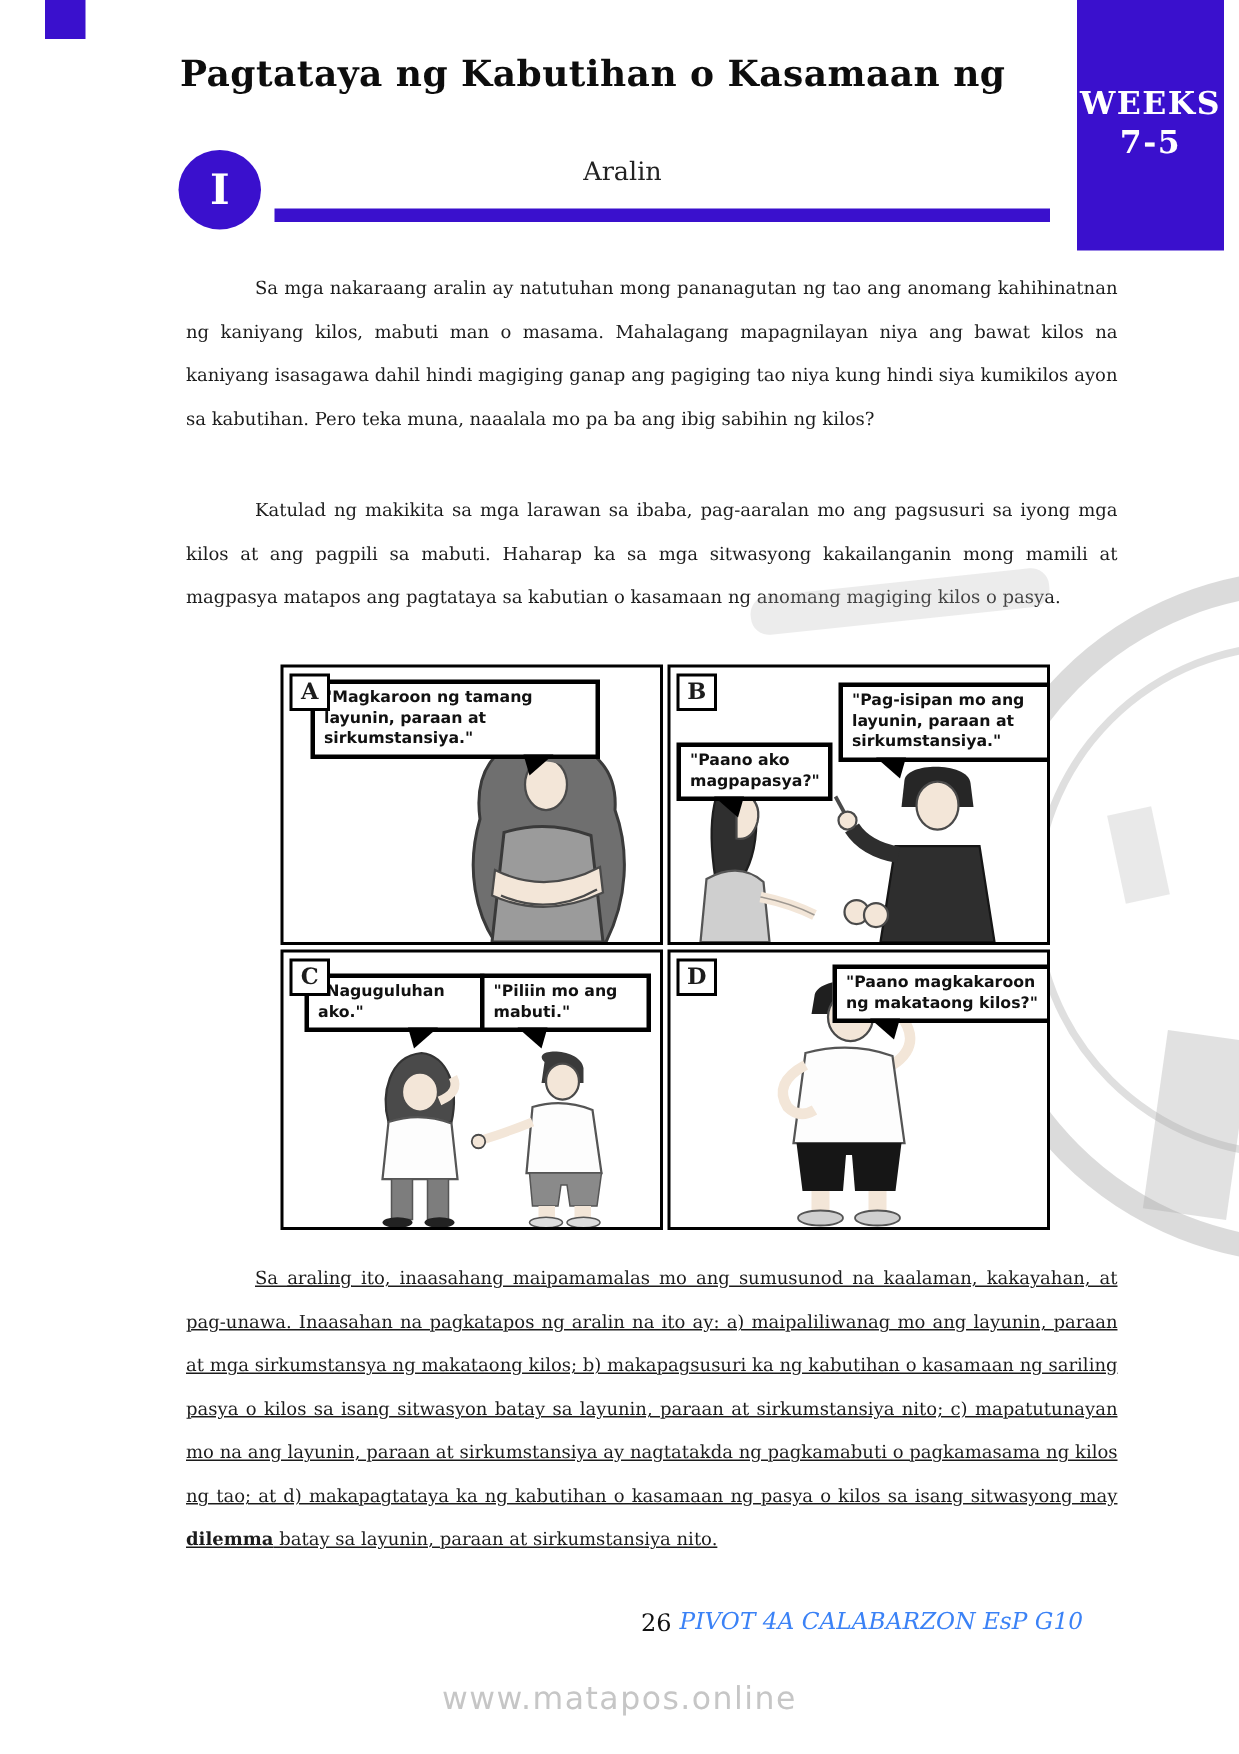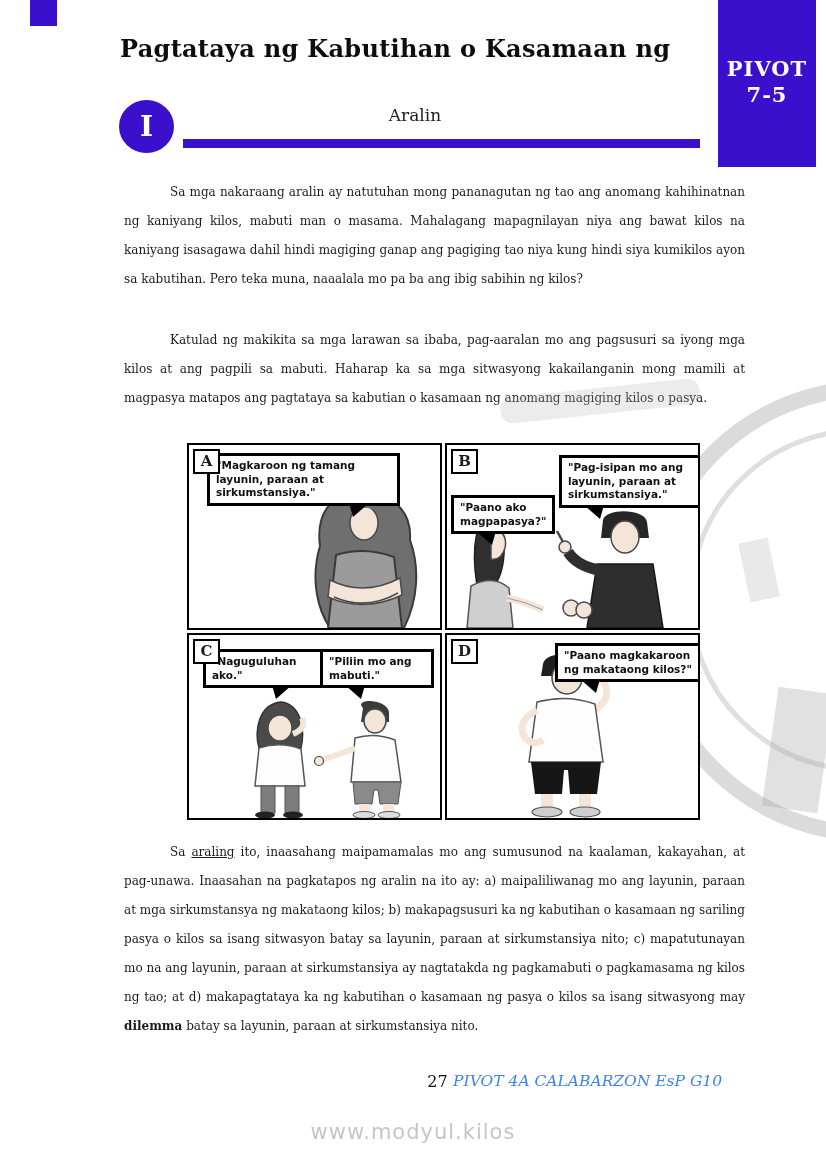--- a/index.html
+++ b/index.html
@@ -23,21 +23,21 @@
     background:#3a10cd;color:#fff;font-weight:bold;font-size:28px;line-height:53px;text-align:center;
   }
   .header-rule{position:absolute;left:183px;top:139px;width:517px;height:9px;background:#3a10cd;}
   
   .para{
     position:absolute;left:124px;width:621px;text-align:justify;
     font-size:12px;line-height:29px;text-indent:46px;
   }
   .p1{top:166px;}
   .p2{top:314px;}
-  .p3{top:826px;}
+  .p3{top:826px;text-decoration:underline;}
   .p3 .u{text-decoration:underline;}
   .p3 .b{font-weight:bold;}
   
   .stamp{position:absolute;pointer-events:none;}
   .stamp-c1{left:640px;top:380px;width:430px;height:430px;border:16px solid rgba(175,175,175,.45);border-radius:50%;}
   .stamp-c2{left:688px;top:428px;width:334px;height:334px;border:5px solid rgba(175,175,175,.40);border-radius:50%;}
   .stamp-b1{left:770px;top:690px;width:56px;height:120px;background:rgba(170,170,170,.35);transform:rotate(8deg);}
   .stamp-b2{left:744px;top:540px;width:30px;height:60px;background:rgba(175,175,175,.28);transform:rotate(-12deg);}
   .stamp-b3{left:500px;top:388px;width:200px;height:26px;background:rgba(180,180,180,.25);transform:rotate(-6deg);border-radius:12px;}
   
@@ -68,21 +68,21 @@
   }
 </style>
 </head>
 <body>
 
 <div class="page">
 
   <div class="corner-mark"></div>
 
   <div class="weeks-badge">
-    <div>PIVOT</div>
+    <div>WEEKS</div>
     <div>7-5</div>
   </div>
 
   <div class="title-block">
     <div class="title-line">Pagtataya ng Kabutihan o Kasamaan ng</div>
   </div>
   <div class="subtitle">Aralin</div>
 
   <div class="lesson-circle">I</div>
   <div class="header-rule"></div>
@@ -172,17 +172,17 @@
         <rect x="78" y="144" width="12" height="16" fill="#f3e6d8"></rect>
         <rect x="116" y="144" width="12" height="16" fill="#f3e6d8"></rect>
         <ellipse cx="84" cy="162" rx="15" ry="5" fill="#cfcfcf" stroke="#555" stroke-width="1.2"></ellipse>
         <ellipse cx="122" cy="162" rx="15" ry="5" fill="#cfcfcf" stroke="#555" stroke-width="1.2"></ellipse>
       </svg>
     </div>
   </div>
 
   <p class="para p3"><span>Sa </span><span class="u">araling</span><span> ito, inaasahang maipamamalas mo ang sumusunod na kaalaman, kakayahan, at pag-unawa. Inaasahan na pagkatapos ng aralin na ito ay: a) maipaliliwanag mo ang layunin, paraan at mga sirkumstansya ng makataong kilos; b) makapagsusuri ka ng kabutihan o kasamaan ng sariling pasya o kilos sa isang sitwasyon batay sa layunin, paraan at sirkumstansiya nito; c) mapatutunayan mo na ang layunin, paraan at sirkumstansiya ay nagtatakda ng pagkamabuti o pagkamasama ng kilos ng tao; at d) makapagtataya ka ng kabutihan o kasamaan ng pasya o kilos sa isang sitwasyong may </span><span class="b">dilemma</span><span> batay sa layunin, paraan at sirkumstansiya nito.</span></p>
 
-  <div class="page-number">27</div>
+  <div class="page-number">26</div>
   <div class="source-line">PIVOT 4A CALABARZON EsP G10</div>
-  <div class="site-watermark">www.modyul.kilos</div>
+  <div class="site-watermark">www.matapos.online</div>
 
 </div>
 
 </body></html>

